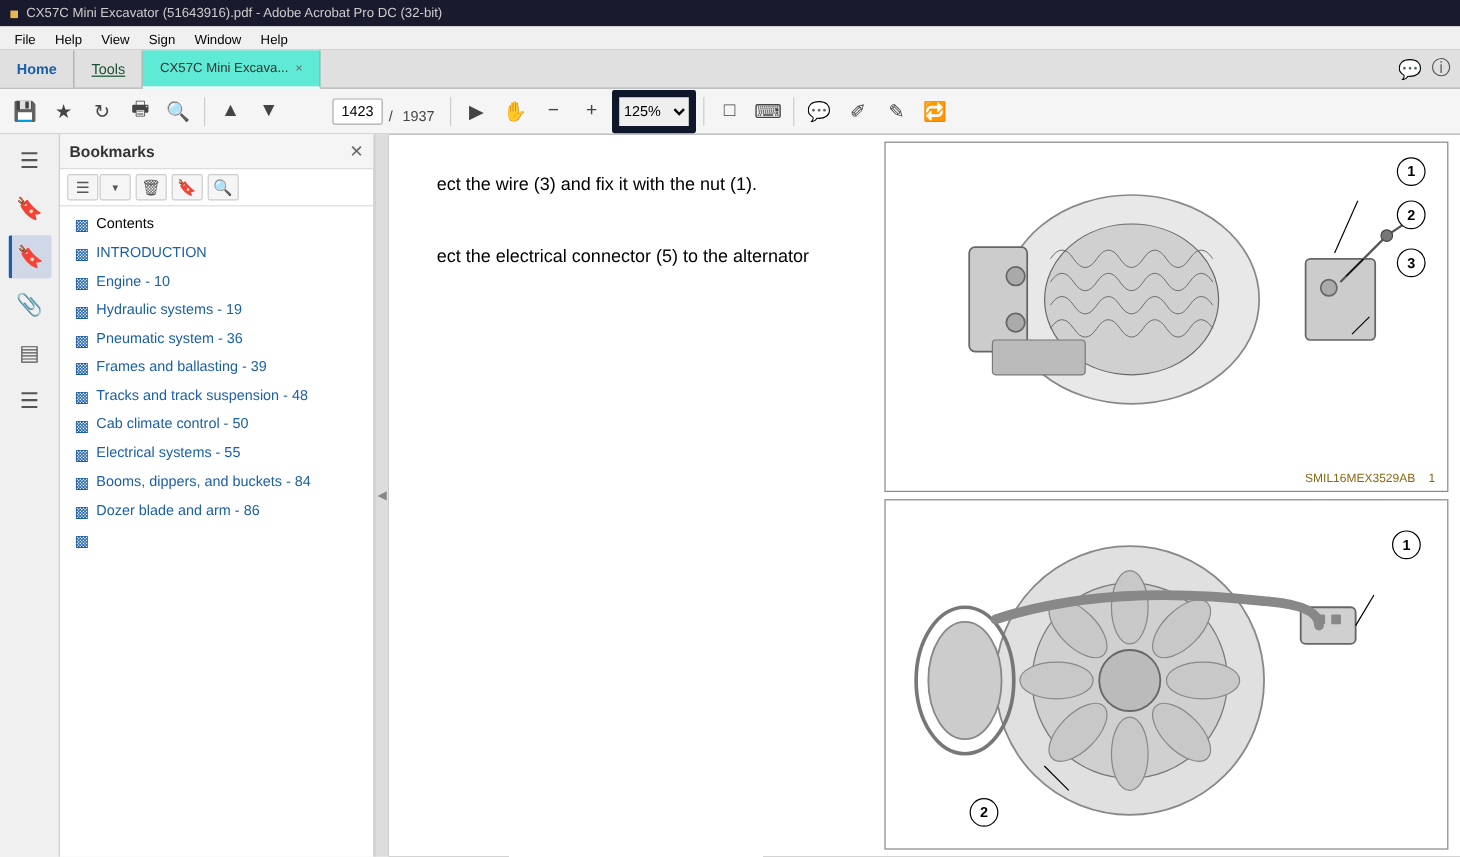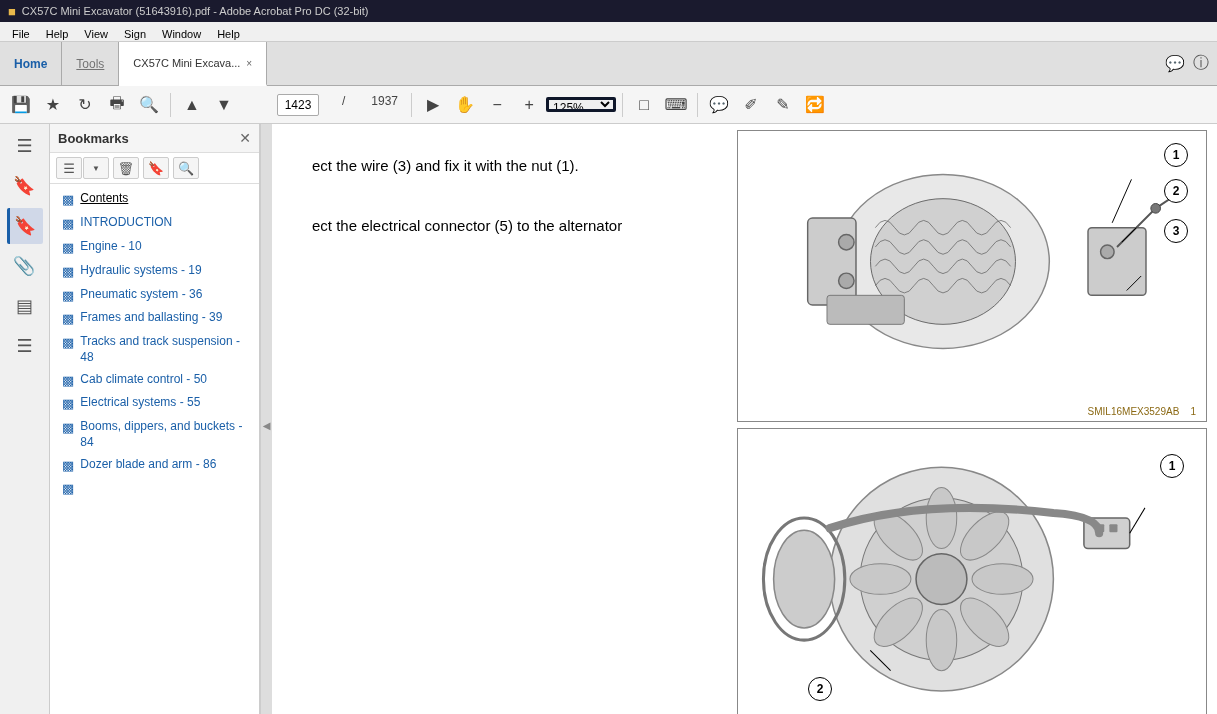--- a/index.html
+++ b/index.html
@@ -32,41 +32,41 @@
       font-size: 11px;
       cursor: pointer;
       color: #000;
     }
 
     
     .tab-bar {
       background: #e0e0e0;
       display: flex;
       align-items: stretch;
-      height: 44px;
+      height: 32px;
       border-bottom: 1px solid #aaa;
     }
     .tab {
       display: flex;
       align-items: center;
       padding: 0 14px;
       font-size: 12px;
       cursor: pointer;
       border-right: 1px solid #aaa;
       gap: 6px;
     }
     .tab.active {
       background: #fff;
       border-bottom: 2px solid #fff;
       margin-bottom: -1px;
       font-weight: normal;
     }
     .tab.home { color: #1a5fa8; font-weight: bold; background: #e0e0e0; }
-    .tab.tools-tab { color: #737373; text-decoration: underline; }
-    .tab.doc-tab { background: #ffffff; color: #333; font-size: 11px; justify-content: space-between; }
+    .tab.tools-tab { color: #14532d; text-decoration: underline; }
+    .tab.doc-tab { background: #5eead4; color: #333; font-size: 11px; justify-content: space-between; }
     .tab-close { font-size: 10px; color: #666; cursor: pointer; }
     .tab-spacer { flex: 1; }
     .tab-right-icons { display: flex; align-items: center; padding: 0 8px; gap: 8px; }
     .tab-right-icons span { font-size: 16px; color: #555; cursor: pointer; }
 
     
     .toolbar {
       background: #f5f5f5;
       border-bottom: 1px solid #ccc;
       display: flex;
@@ -78,28 +78,28 @@
     .toolbar-btn {
       width: 30px; height: 30px;
       display: flex; align-items: center; justify-content: center;
       cursor: pointer;
       border: 1px solid transparent;
       border-radius: 2px;
       font-size: 16px;
       color: #444;
     }
     .toolbar-sep { width: 1px; height: 24px; background: #ccc; margin: 0 4px; }
-    .toolbar-nav { display: flex; align-items: flex-start; gap: 20px; margin: 0 4px; padding-left: 32px; }
+    .toolbar-nav { display: flex; align-items: flex-end; gap: 2px; margin: 0 4px; padding-left: 32px; }
     .page-input {
       width: 42px; height: 22px; text-align: center; font-size: 12px;
       border: 1px solid #aaa; border-radius: 2px;
     }
     .page-sep { font-size: 12px; color: #444; padding: 0 3px; }
     .zoom-select {
-      height: 15px; font-size: 12px; border: 3px solid #0f172a; border-radius: 2px;
+      height: 36px; font-size: 12px; border: 6px solid #0f172a; border-radius: 2px;
       width: 70px;
     }
 
     
     .main-area {
       display: flex;
       height: calc(714px - 22px - 20px - 32px - 38px);
     }
 
     
@@ -115,21 +115,21 @@
     }
     .panel-icon-btn {
       width: 36px; height: 36px;
       display: flex; align-items: center; justify-content: center;
       cursor: pointer; border-radius: 2px; font-size: 18px; color: #555;
     }
     .panel-icon-btn.active { background: #d0d8e8; color: #1a5fa8; border-left: 3px solid #1a5fa8; }
 
     
     .bookmarks-panel {
-      width: 210px;
+      width: 262px;
       background: #fff;
       border-right: 1px solid #ccc;
       display: flex;
       flex-direction: column;
     }
     .bookmarks-header {
       display: flex; align-items: center; justify-content: space-between;
       padding: 6px 8px;
       border-bottom: 1px solid #ddd;
       background: #f5f5f5;
@@ -154,21 +154,21 @@
       padding: 4px 0;
     }
     .bm-item {
       display: flex; align-items: flex-start;
       padding: 3px 8px 3px 12px;
       cursor: pointer; gap: 6px;
       line-height: 1.3;
     }
     .bm-icon { color: #1a5fa8; font-size: 13px; margin-top: 1px; flex-shrink: 0; }
     .bm-label { font-size: 12px; color: #1a5fa8; text-decoration: none; flex: 1; }
-    .bm-label.black { color: #000; text-decoration: underline; }
+    .bm-label.black { color: #000; }
 
     
     .collapse-handle {
       width: 12px;
       background: #ddd;
       border-left: 1px solid #ccc;
       cursor: pointer;
       display: flex; align-items: center; justify-content: center;
       font-size: 10px; color: #888;
     }

